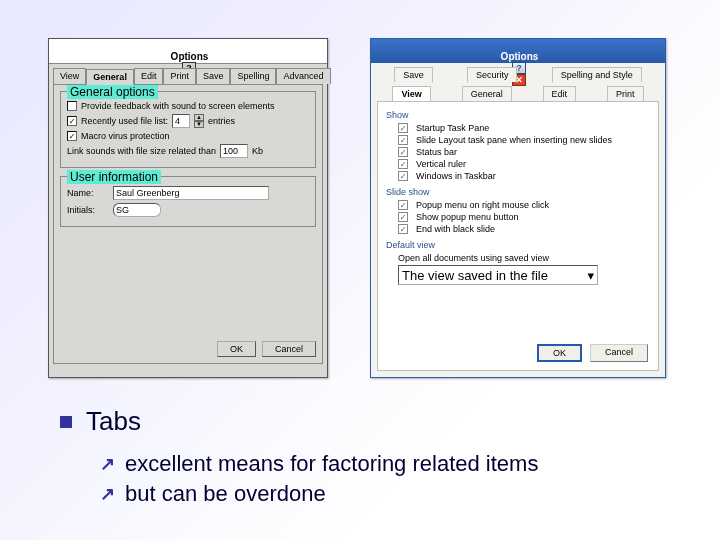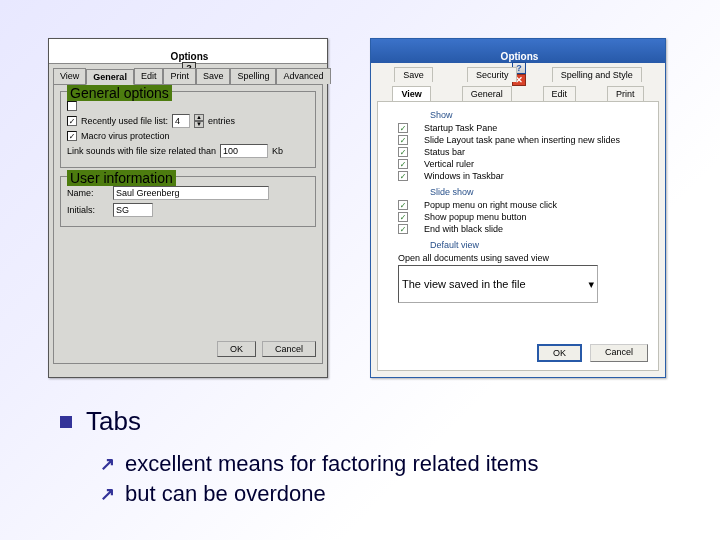--- a/index.html
+++ b/index.html
@@ -51,21 +51,21 @@
     font-size:9px; cursor:pointer;
     position:relative;
   }
   .d1 .tab1.active { background:#d8d8d4; font-weight:bold; border-bottom:1px solid #d8d8d4; z-index:2; top:1px;}
   .d1 .panel {
     margin:0 4px 4px 4px; background:#d8d8d4;
     border:1px solid #888; padding:6px; height:280px;
     position:relative;
   }
   .d1 .group { border:1px solid #888; padding:6px 6px 6px 6px; margin-bottom:8px; position:relative;}
-  .d1 .group .legend { position:absolute; top:-7px; left:6px; background:#4d7c0f; padding:0 3px; font-size:14px;}
+  .d1 .group .legend { position:absolute; top:-7px; left:6px; background:#5eead4; padding:0 3px; font-size:12px;}
   .d1 .row { display:flex; align-items:center; margin:3px 0; gap:4px; font-size:9px;}
   .d1 input[type=text] { font-size:9px; border:1px inset #aaa; background:#fff; height:14px; padding:0 2px;}
   .d1 .ck { width:10px;height:10px;border:1px inset #666;background:#fff;display:inline-flex;align-items:center;justify-content:center;font-size:8px;}
   .d1 .ck.on::after{content:"✓";}
   .d1 .spin { display:flex; }
   .d1 .spin .sb { width:10px;height:7px;border:1px solid #666;background:#d0d0cc;font-size:6px;line-height:5px;text-align:center;}
   .d1 .btnrow { position:absolute; right:6px; bottom:6px; display:flex; gap:6px;}
   .d1 .btn { border:1px outset #aaa; background:#d8d8d4; padding:2px 12px; font-size:9px; cursor:pointer;}
 
   
@@ -74,25 +74,25 @@
     background: linear-gradient(#3b72c9,#2759a8);
     color:#fff;
   }
   .d2 .tbtn { background: linear-gradient(#eee,#ccc); color:#2759a8; border:1px solid #1a4a98;}
   .d2 .tbtn.close { background:#d8432a; color:#fff; border-color:#8a2a19;}
   .d2 .tabs2row { display:flex; padding:4px 6px 0 6px; justify-content:space-around;}
   .d2 .tab2 { font-size:9px; padding:2px 8px; border:1px solid #c0c0b8; border-bottom:none; background:#f3f2ee; cursor:pointer;}
   .d2 .tab2.active { font-weight:bold; background:#fff;}
   .d2 .panel2 { margin:0 6px 6px 6px; border:1px solid #c0c0b8; background:#fff; padding:8px; height:270px; position:relative;}
   .d2 .sect { margin-bottom:6px;}
-  .d2 .sect .shdr { font-size:9px; color:#28508a; margin-bottom:3px;margin-left:44px;}
-  .d2 .sect .srow { display:flex; align-items:center; gap:16px; font-size:9px; margin:2px 0 2px 12px;}
+  .d2 .sect .shdr { font-size:9px; color:#28508a; margin-bottom:3px;}
+  .d2 .sect .srow { display:flex; align-items:center; gap:8px; font-size:9px; margin:2px 0 2px 12px;}
   .d2 .ck { width:10px;height:10px;border:1px solid #888;background:#fff;display:inline-flex;align-items:center;justify-content:center;font-size:8px;color:#2a7a2a;}
   .d2 .ck.on::after{content:"✓";}
-  .d2 .sel { width:200px; height:20px; border:1px inset #aaa; font-size:11px; background:#fff; display:flex; align-items:center; justify-content:space-between; padding:18px 3px;}
+  .d2 .sel { width:200px; height:20px; border:1px inset #aaa; font-size:13px; background:#fff; display:flex; align-items:center; justify-content:space-between; padding:0 3px;}
   .d2 .btnrow2 { position:absolute; right:10px; bottom:8px; display:flex; gap:8px;}
   .d2 .btn2 { border:1px outset #ccc; background:#f0efe9; padding:2px 14px; font-size:9px; cursor:pointer;}
   .d2 .btn2.def { border:2px solid #2759a8; }
 
   
   .bullets { position:absolute; left:60px; top:400px; font-family: Arial, sans-serif; color:#000033;margin-top:6px;}
   .bullets .line1 { font-size:26px; display:flex; align-items:center; gap:14px; margin-bottom:14px;}
   .bullets .sq { width:12px;height:12px;background:#333399;display:inline-block;}
   .bullets .sub { font-size:22px; display:flex; align-items:center; gap:10px; margin-left:40px; margin-bottom:4px;}
   .bullets .arrow { color:#333399; font-size:18px; font-weight:bold;}
@@ -114,52 +114,53 @@
     <div class="tab1">Print</div>
     <div class="tab1">Save</div>
     <div class="tab1">Spelling</div>
     <div class="tab1">Advanced</div>
   </div>
   <div class="panel">
     <div class="group">
       <span class="legend">General options</span>
       <div class="row">
         <span class="ck"></span>
+        <span>Provide feedback with sound to screen elements</span>
       </div>
       <div class="row">
         <span class="ck on"></span>
         <span>Recently used file list:</span>
         <input type="text" style="width: 18px;" value="4">
         <div class="spin">
           <div style="display:flex;flex-direction:column">
             <div class="sb">▲</div>
             <div class="sb">▼</div>
           </div>
         </div>
         <span>entries</span>
       </div>
       <div class="row">
         <span class="ck on"></span>
         <span>Macro virus protection</span>
       </div>
       <div class="row">
         <span>Link sounds with file size related than</span>
-        <input type="text" style="width: 48px;" value="100">
+        <input type="text" style="width: 28px;" value="100">
         <span>Kb</span>
       </div>
     </div>
     <div class="group">
       <span class="legend">User information</span>
       <div class="row">
         <span style="width:42px">Name:</span>
         <input type="text" style="width: 156px;" value="Saul Greenberg">
       </div>
       <div class="row">
         <span style="width:42px">Initials:</span>
-        <input type="text" style="width: 40px;" value="SG">
+        <input type="text" style="width: 48px; border-radius: 6px;" value="SG">
       </div>
     </div>
     <div class="btnrow">
       <div class="btn">OK</div>
       <div class="btn">Cancel</div>
     </div>
   </div>
 </div>
 
 <div class="dialog d2">

